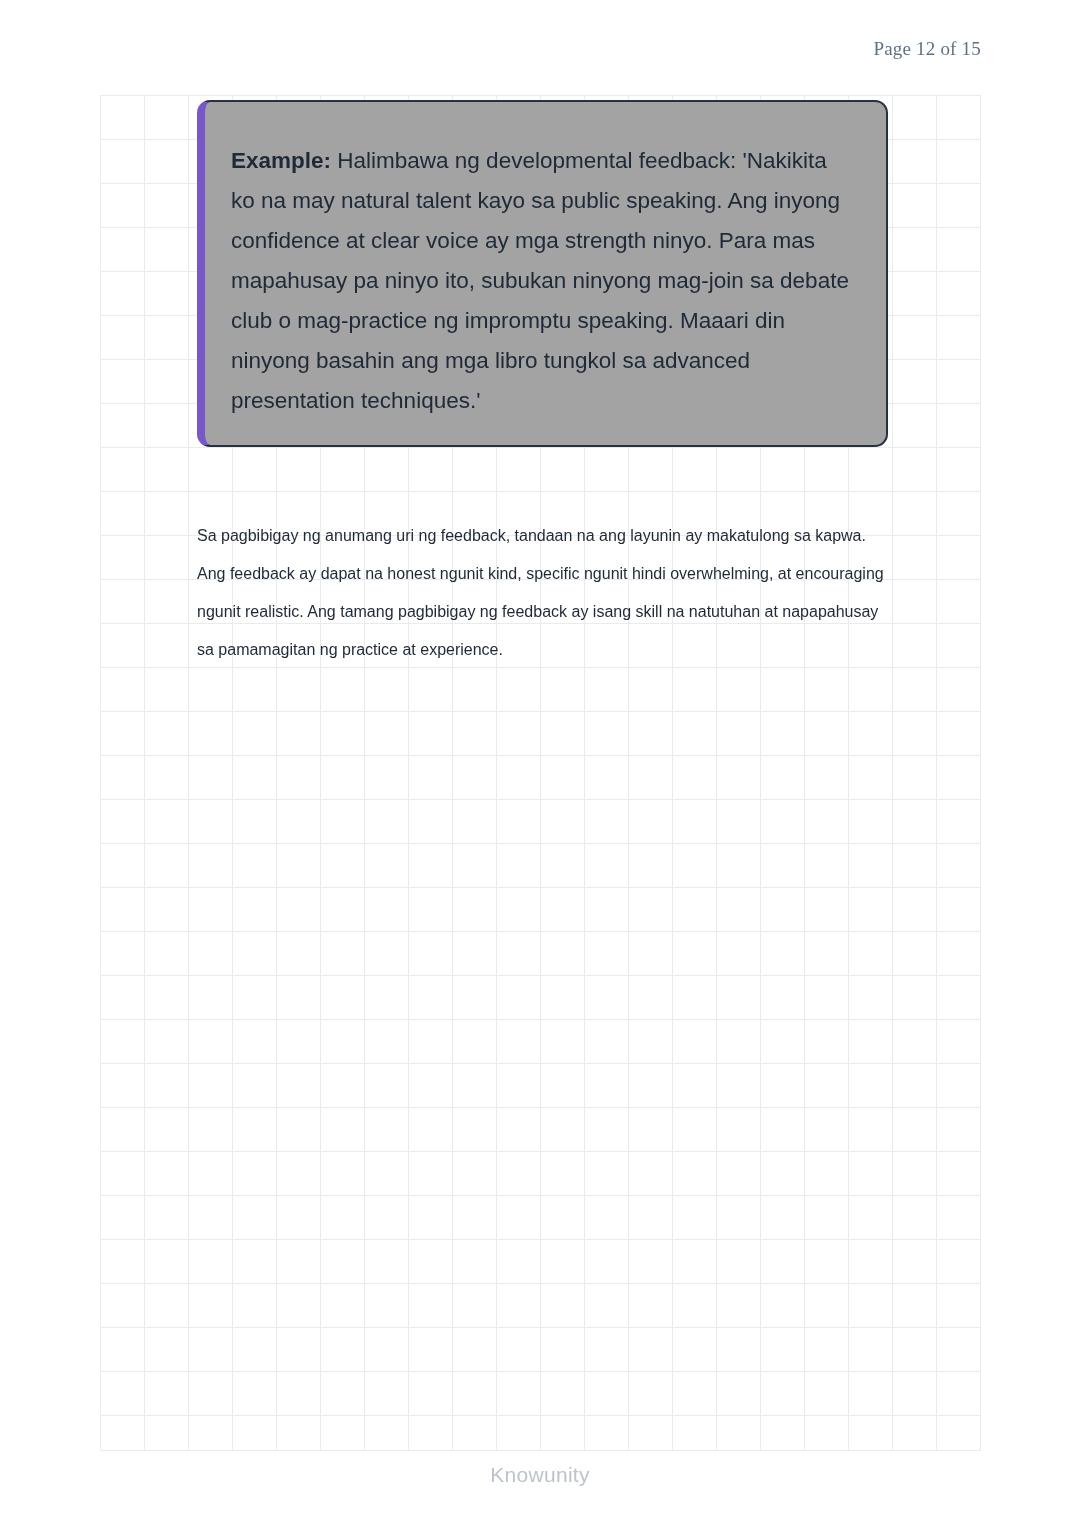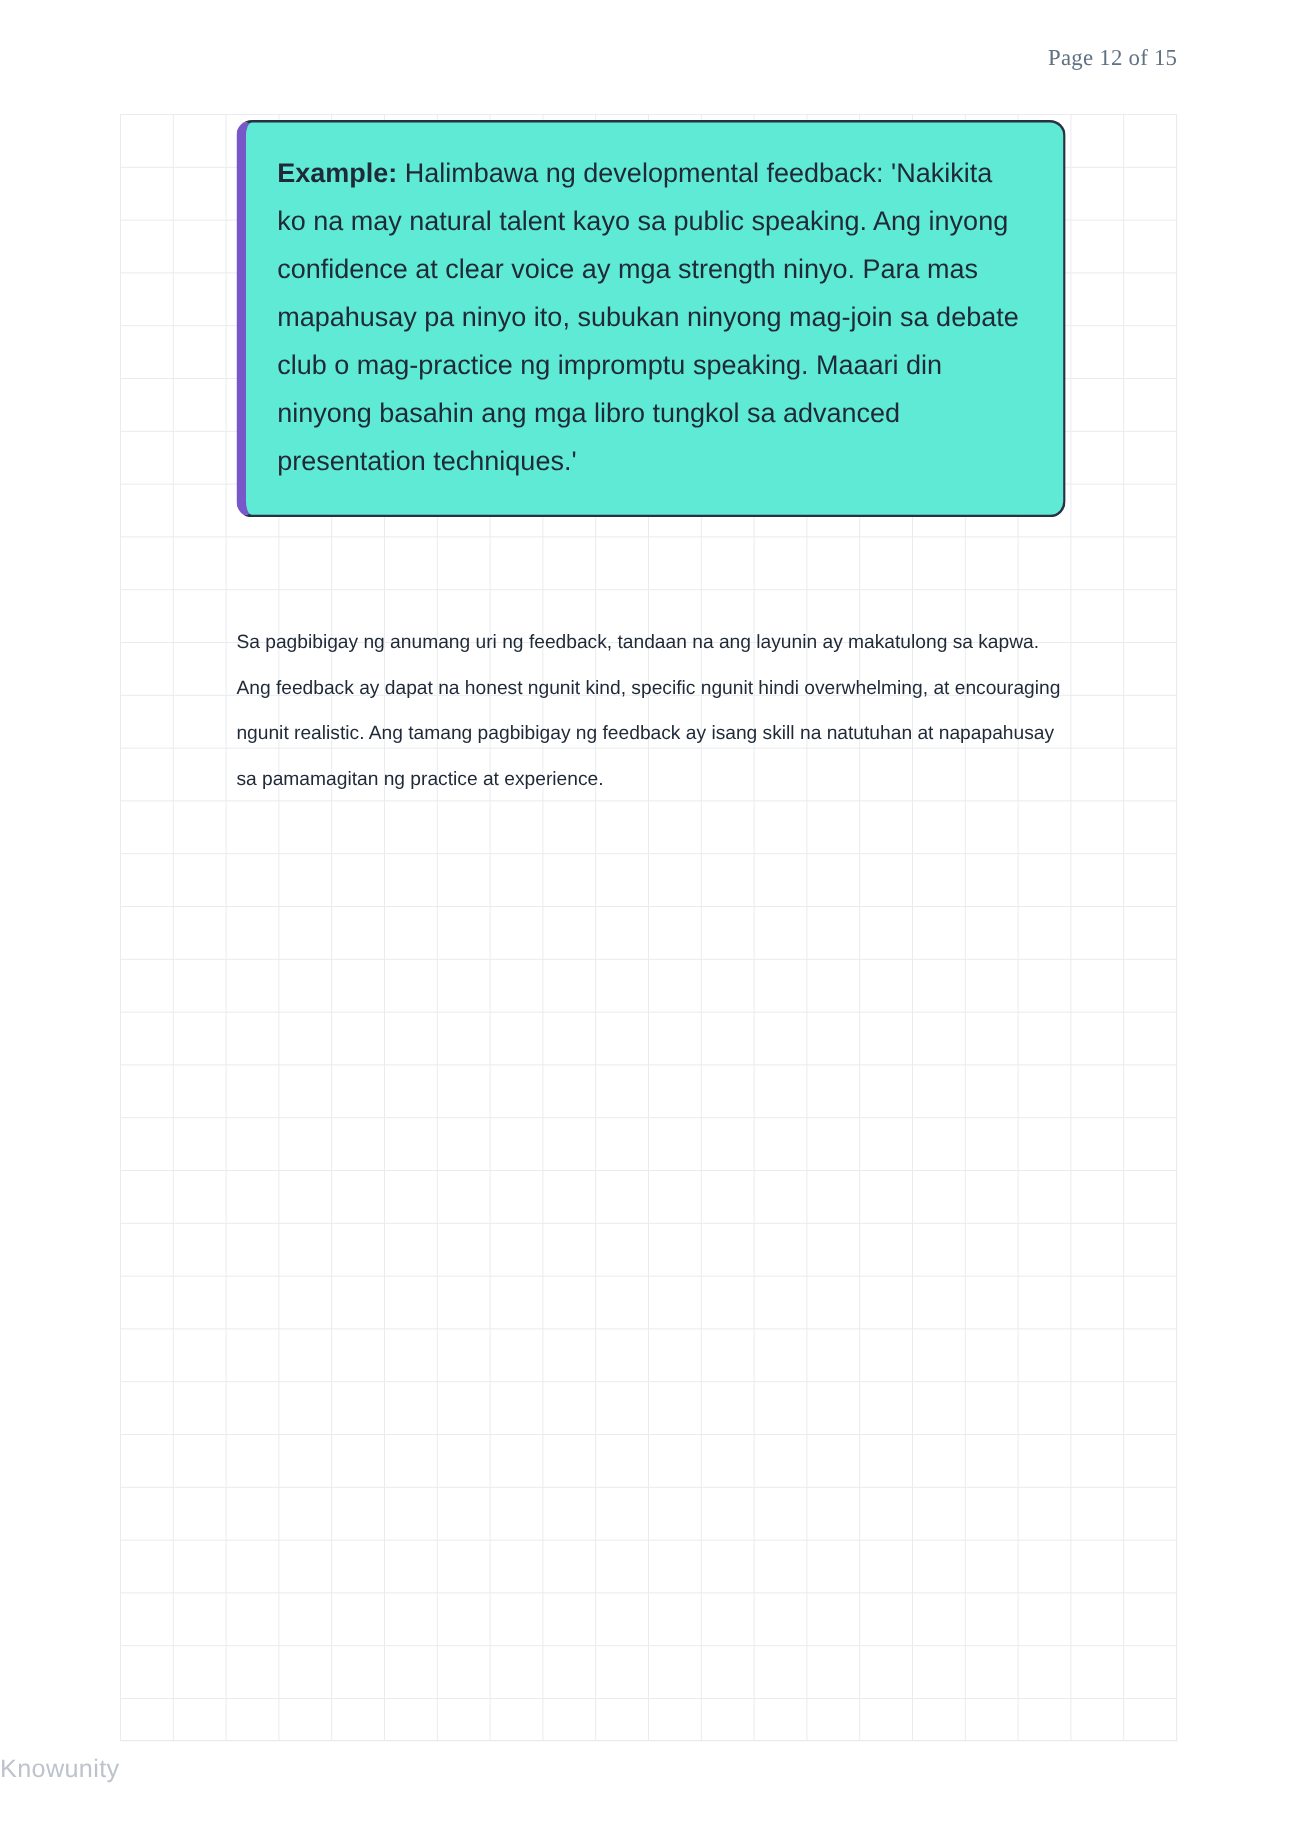--- a/index.html
+++ b/index.html
@@ -32,25 +32,25 @@
     background-size: 44px 44px;
     background-position: 0 0;
     border-right: 1px solid #e9ebef;
     border-bottom: 1px solid #e9ebef;
   }
   .example-box {
     position: absolute;
     left: 197px;
     top: 100px;
     width: 691px;
-    background: #5eead4;
+    background: #a3a3a3;
     border: 2.5px solid #27313f;
     border-left: 8px solid #7857c8;
     border-radius: 13px;
-    padding: 23px 30px 24px 26px;
+    padding: 39px 30px 24px 26px;
   }
   .example-text {
     font-size: 22.5px;
     line-height: 40px;
     color: #1f2937;
   }
   .example-label {
     font-weight: bold;
   }
   .body-paragraph {
@@ -60,20 +60,21 @@
     width: 695px;
     font-size: 16px;
     line-height: 38px;
     color: #1f2937;
   }
   .footer-brand {
     position: absolute;
     left: 0;
     right: 0;
     top: 1463px;
+    text-align: center;
     font-size: 21px;
     color: #bdc3cc;
     letter-spacing: 0.3px;
   }
 </style>
 </head>
 <body>
 
 <div class="page-indicator">Page 12 of 15</div>
 

